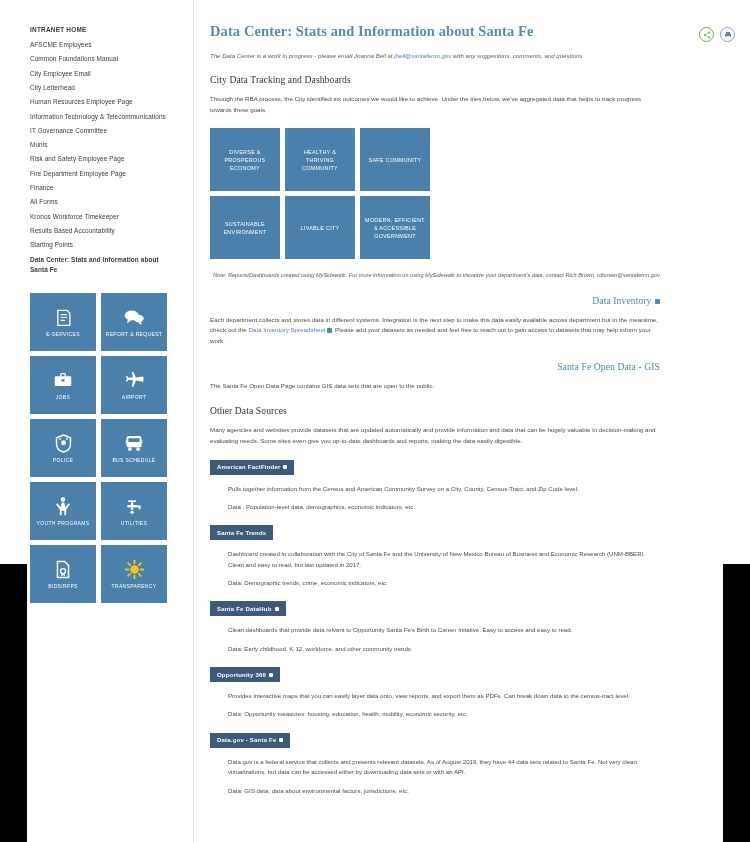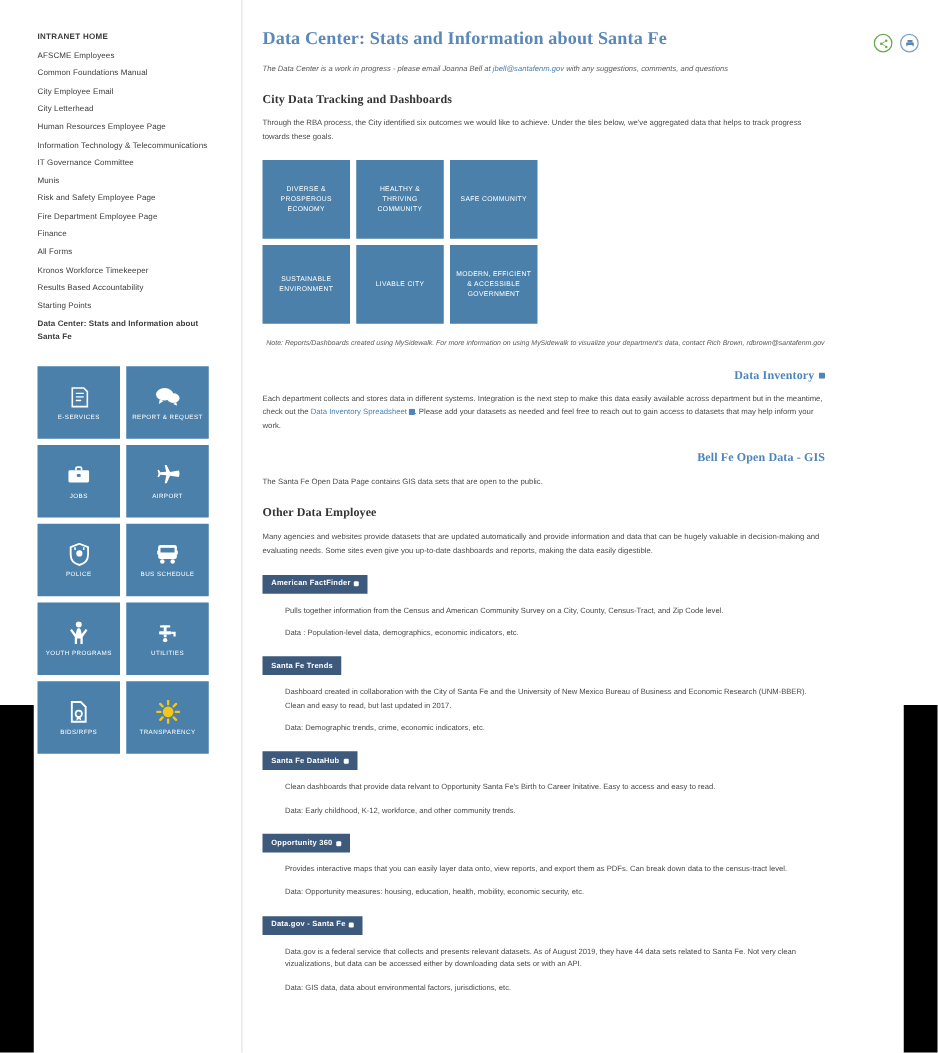--- a/index.html
+++ b/index.html
@@ -136,21 +136,21 @@
     font-style: italic;
     color: #5c5c5c;
     margin: 11px 0 0 0;
     line-height: 1.5;
   }
   .lede .lnk { color: #4a7fb5; }
 
   h2.sec {
     font-family: "Liberation Serif", serif;
     font-size: 9.6px;
-    font-weight: bold;
+    font-weight: normal;
     color: #333;
     margin: 14px 0 0 0;
     letter-spacing: .1px;
   }
   h2.sec.blue { color: #4f85bb; text-align: right; }
 
   p.body {
     font-size: 6.2px;
     line-height: 1.72;
     color: #4a4a4a;
@@ -405,24 +405,24 @@
       <svg class="ext" viewBox="0 0 10 10" fill="#4f85bb">
           <rect x="0" y="0" width="10" height="10" rx="2"></rect>
         </svg>
     </h2>
     <p class="body">
       <span>Each department collects and stores data in different systems. Integration is the next step to make this data easily available across department but in the meantime, check out the </span><span class="inline-lnk">Data Inventory Spreadsheet</span><svg class="ext" viewBox="0 0 10 10" fill="#4f85bb">
           <rect x="0" y="0" width="10" height="10" rx="2"></rect>
         </svg><span>. Please add your datasets as needed and feel free to reach out to gain access to datasets that may help inform your work.</span>
     </p>
 
-    <h2 class="sec blue">Bell Fe Open Data - GIS</h2>
+    <h2 class="sec blue">Santa Fe Open Data - GIS</h2>
     <p class="body">The Santa Fe Open Data Page contains GIS data sets that are open to the public.</p>
 
-    <h2 class="sec">Other Data Employee</h2>
+    <h2 class="sec">Other Data Sources</h2>
     <p class="body">Many agencies and websites provide datasets that are updated automatically and provide information and data that can be hugely valuable in decision-making and evaluating needs. Some sites even give you up-to-date dashboards and reports, making the data easily digestible.</p>
 
     <div id="sources-list">
         <div><span class="badge">
             <span>American FactFinder</span>
             <span style="display: inline-block; width: 4px; height: 4px; background: rgb(255, 255, 255); border-radius: 1px;"></span>
           </span><div class="src-desc">Pulls together information from the Census and American Community Survey on a City, County, Census-Tract, and Zip Code level.</div><div class="src-data">Data : Population-level data, demographics, economic indicators, etc.</div></div>
         <div><span class="badge">
             <span>Santa Fe Trends</span>
           </span><div class="src-desc">Dashboard created in collaboration with the City of Santa Fe and the University of New Mexico Bureau of Business and Economic Research (UNM-BBER). Clean and easy to read, but last updated in 2017.</div><div class="src-data">Data: Demographic trends, crime, economic indicators, etc.</div></div>

